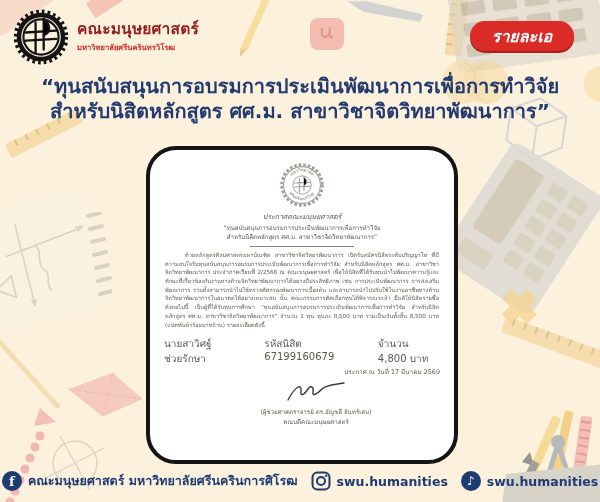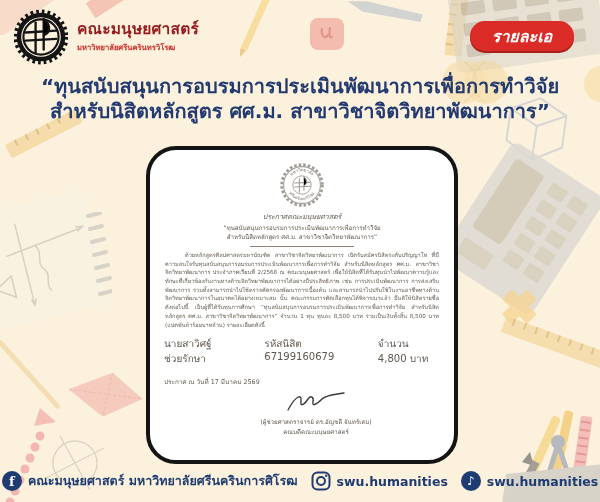--- a/index.html
+++ b/index.html
@@ -40,21 +40,21 @@
   .doc-center{text-align:center;line-height:1.5;}
   .doc-org{font-size:7px;font-style:italic;}
   .doc-subject{font-size:6.4px;margin-top:1px;}
   .doc-quote{font-size:6.1px;}
   .doc-sep{width:104px;border:none;border-top:1px solid #8a8178;margin:5px auto 4px;}
   .doc-body{
     margin:2px 1px 0;font-size:5.6px;line-height:1.56;text-align:justify;
     text-indent:20px;color:#5E564C;
   }
   .recipient-row{display:flex;justify-content:center;gap:32px;font-size:10px;margin-top:7px;}
-  .date-line{text-align:left;font-size:6.4px;margin-top:11px;}
+  .date-line{text-align:right;font-size:6.4px;margin-top:1px;}
   .sig-block{text-align:center;margin-top:4px;margin-left:28px;}
   .signer{text-align:center;font-size:6.2px;line-height:1.6;margin-left:28px;}
   
   .footer{
     position:absolute;left:0;top:471px;width:100%;
     display:flex;justify-content:center;align-items:center;gap:13px;
     color:#1E3B72;font-weight:bold;font-size:12.5px;
   }
   .f-item{display:flex;align-items:center;gap:6px;}
   .circle-icon{

